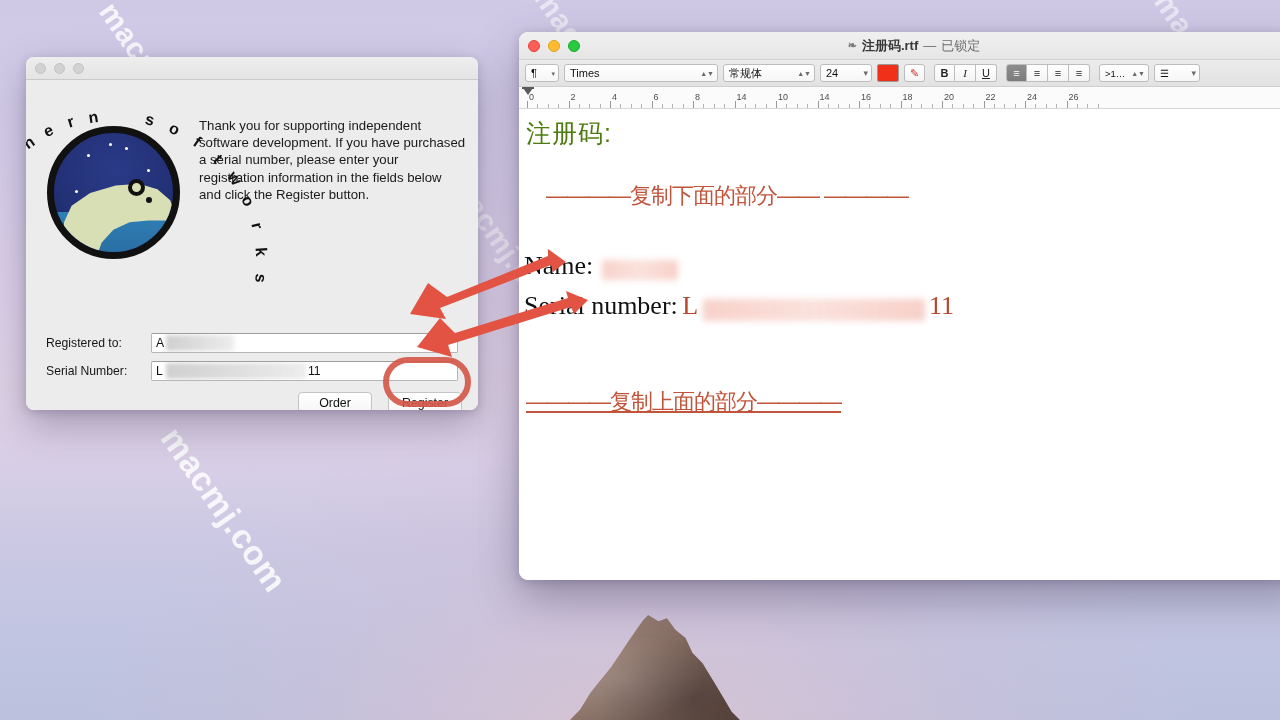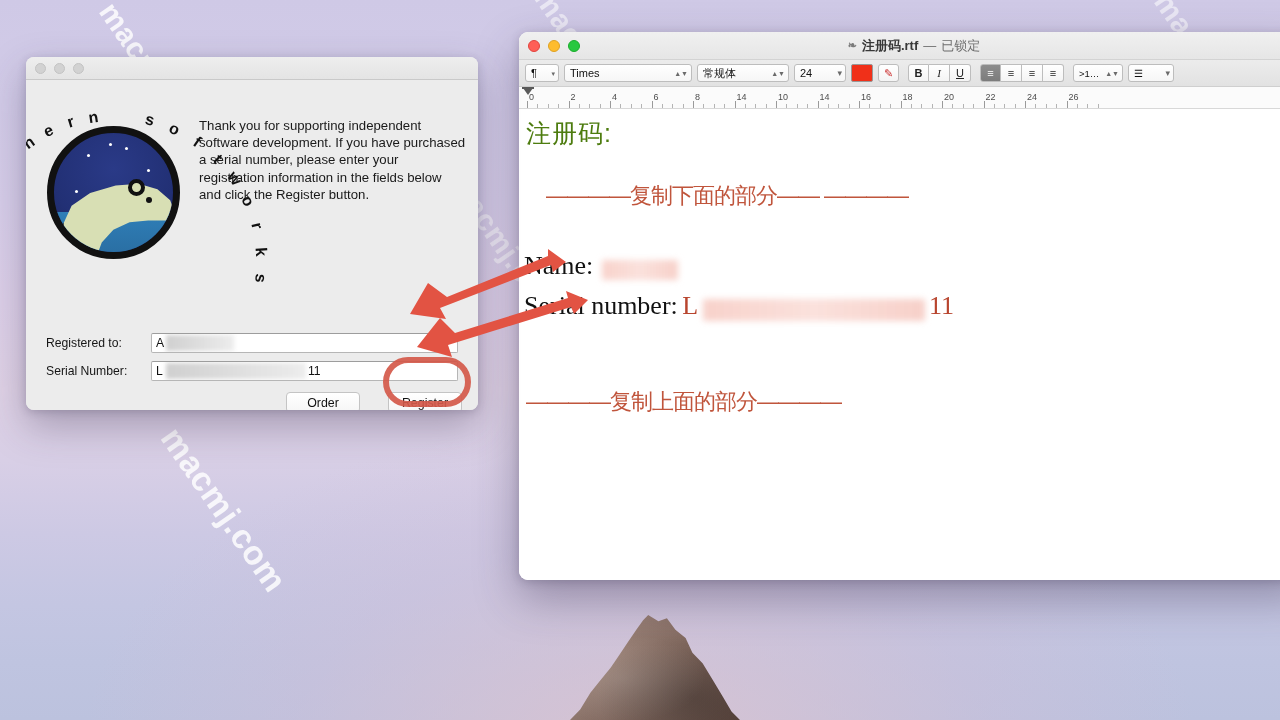--- a/index.html
+++ b/index.html
@@ -156,21 +156,21 @@
   }
   .blur-bar {
     position: absolute; top: 1px; bottom: 1px;
     background: linear-gradient(90deg, rgba(205,205,205,.95) 0%, rgba(222,222,222,.95) 55%, rgba(235,235,235,.9) 100%);
     filter: blur(2.2px);
   }
   .val-pre { position: relative; z-index: 2; }
   .val-post { position: absolute; z-index: 2; font-size: 12.2px; }
 
   
-  #reg-buttons { position: absolute; right: 16px; top: 312px; display: flex; gap: 28px; }
+  #reg-buttons { position: absolute; right: 16px; top: 312px; display: flex; gap: 16px; }
   .mac-btn {
     min-width: 74px; height: 21px;
     background: linear-gradient(180deg, #ffffff 0%, #f6f6f6 100%);
     border: 1px solid #c4c4c4;
     border-radius: 4px;
     font-size: 12.4px; color: #111;
     display: flex; align-items: center; justify-content: center;
     box-shadow: 0 .5px .5px rgba(0,0,0,.07);
   }
   #register-highlight {
@@ -308,21 +308,21 @@
         <span id="te-lock">—</span>
         <span id="te-lock">已锁定</span>
       </div>
     </div>
 
     <div id="te-toolbar">
       <div class="tb-pop" style="width:34px;">
         <span>¶</span>
         <span class="stepper">▾</span>
       </div>
-      <div class="tb-pop" style="width:128px;">
+      <div class="tb-pop" style="width:154px;">
         <span>Times</span>
         <span class="stepper">▲▼</span>
       </div>
       <div class="tb-pop" style="width:92px;">
         <span>常规体</span>
         <span class="stepper">▲▼</span>
       </div>
       <div class="tb-pop" style="width:52px;">
         <span>24</span>
         <span class="stepper" style="font-size:9px;">▾</span>
@@ -437,21 +437,21 @@
         <span class="redact" style="width:76px;height:20px;margin-left:4px;"></span>
       </div>
 
       <div class="doc-line" style="left:5px; top:182px;">
         <span class="doc-serif">Serial number:</span>
         <span class="serial-red">L</span>
         <span class="redact" style="width:222px;height:22px;"></span>
         <span class="serial-red">11</span>
       </div>
 
-      <div class="doc-line doc-sep" style="left:7px; top:278px;">————复制上面的部分————</div>
+      <div class="doc-line doc-sep" style="left:7px; top:278px;text-decoration:underline;">————复制上面的部分————</div>
     </div>
   </div>
 
   <div id="reg-window">
     <div id="reg-titlebar">
       <div class="tl-group">
         <div class="tl"></div>
         <div class="tl"></div>
         <div class="tl"></div>
       </div>

